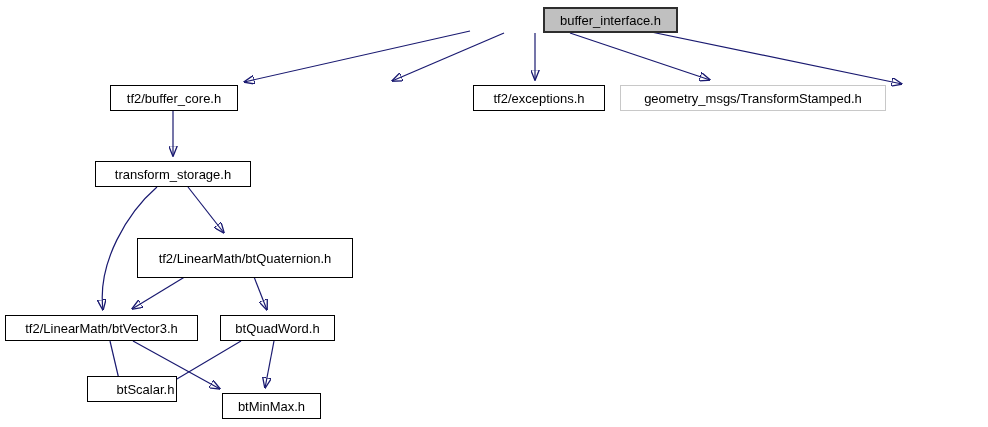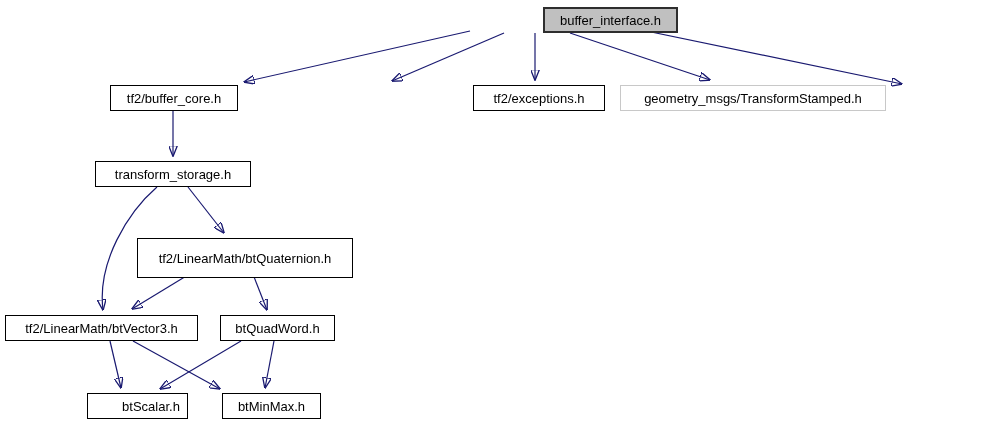--- a/index.html
+++ b/index.html
@@ -82,15 +82,15 @@
   </svg>
 
 <div class="node highlight" style="left: 495px; top: 7px; width: 135px; height: 26px; margin-left: 48px;">buffer_interface.h</div>
     <div class="node normal" style="left: 110px; top: 85px; width: 128px; height: 26px;">tf2/buffer_core.h</div>
     <div class="node normal" style="left: 473px; top: 85px; width: 132px; height: 26px;">tf2/exceptions.h</div>
     <div class="node external" style="left: 620px; top: 85px; width: 266px; height: 26px;">geometry_msgs/TransformStamped.h</div>
     <div class="node normal" style="left: 95px; top: 161px; width: 156px; height: 26px;">transform_storage.h</div>
     <div class="node normal" style="left: 137px; top: 238px; width: 216px; height: 40px;">tf2/LinearMath/btQuaternion.h</div>
     <div class="node normal" style="left: 5px; top: 315px; width: 193px; height: 26px; text-align: center;">tf2/LinearMath/btVector3.h</div>
     <div class="node normal" style="left: 220px; top: 315px; width: 115px; height: 26px;">btQuadWord.h</div>
-    <div class="node normal" style="left: 87px; top: 393px; width: 101px; height: 26px; padding-left: 27px;">btScalar.h</div>
+    <div class="node normal" style="left: 87px; top: 376px; width: 90px; height: 26px; padding-left: 27px;">btScalar.h</div>
     <div class="node normal" style="left: 211px; top: 393px; width: 99px; height: 26px; margin-left: 11px;">btMinMax.h</div>
   </div>
 
 </body></html>

